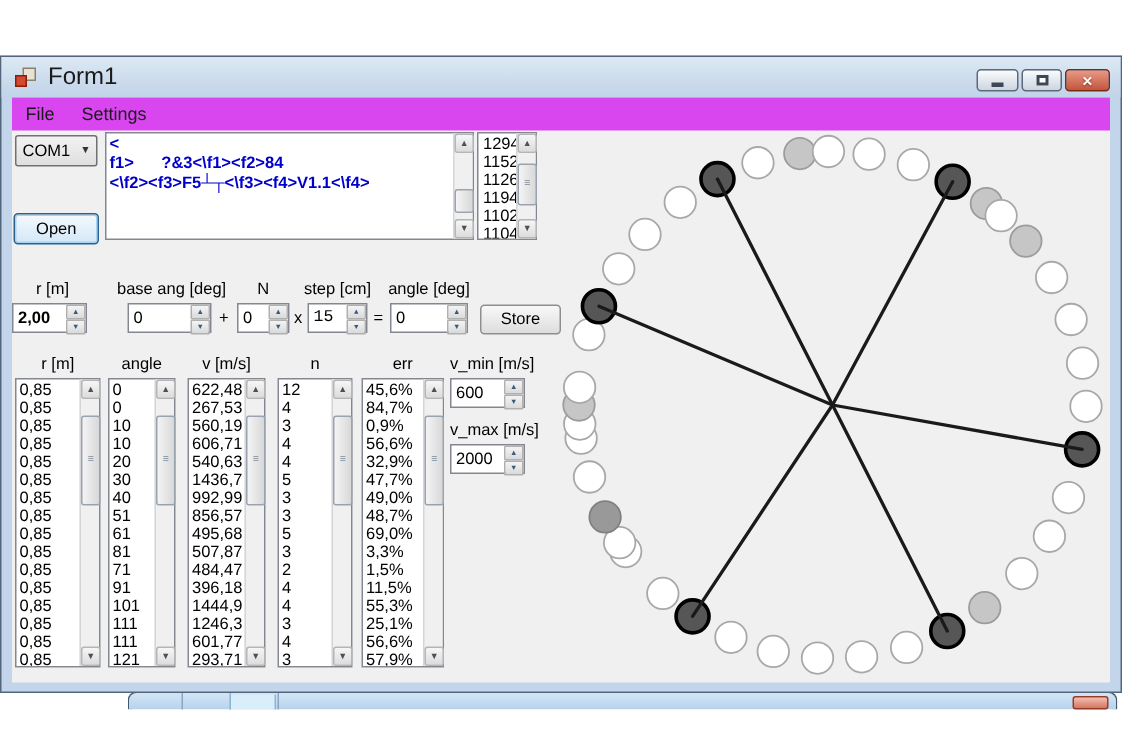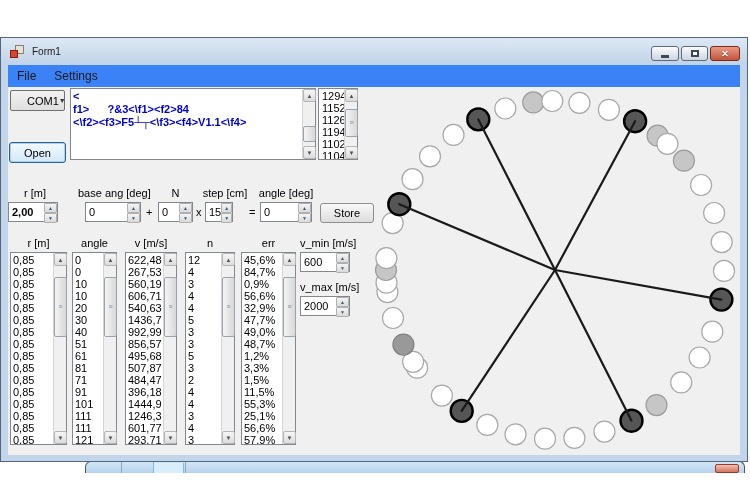--- a/index.html
+++ b/index.html
@@ -16,39 +16,39 @@
     border-radius:2px; background:linear-gradient(#f2c0b2,#d3765f); }
 
   
   .window { position:absolute; left:0; top:37px; width:748px; height:425px;
     background:#c3d5ea; border:1px solid #54667c; z-index:2; }
   .titlebar { position:absolute; left:0; top:0; right:0; height:27px;
     background:linear-gradient(#dde8f4,#c0d3e8); display:flex; align-items:center; }
   .title-icon { width:15px; height:14px; margin-left:9px; position:relative; }
   .title-icon .back { position:absolute; left:5px; top:0; width:9px; height:9px; background:#e8e2d4; border:1px solid #8a8070; }
   .title-icon .front { position:absolute; left:0; top:5px; width:8px; height:8px; background:#d44a30; border:1px solid #8a1c08; }
-  .title-text { margin-left:7px; font-size:10px; color:#1a1a1a; }
+  .title-text { margin-left:7px; font-size:16px; color:#1a1a1a; }
   .winbtns { position:absolute; right:7px; top:8px; display:flex; gap:2px; }
   .wbtn { height:15px; border:1px solid #5e6a78; border-radius:3px; background:linear-gradient(#fbfcfd,#ccd5e0);
     display:flex; align-items:center; justify-content:center; }
   .wbtn.min { width:28px; } .wbtn.max { width:27px; }
   .wbtn.close { width:30px; background:linear-gradient(#e89a86,#c2553c); border-color:#7c2a18; color:#fff; font-size:9px; font-weight:bold; text-shadow:0 1px 1px #7c2a18; }
   .glyph-min { width:8px; height:3px; background:#3c4858; margin-top:6px; }
   .glyph-max { width:8px; height:7px; border:2px solid #3c4858; background:#fff; }
 
   .client { position:absolute; left:7px; top:27px; width:732px; height:390px; background:#f0f0f0; }
-  .menubar { position:absolute; left:0; top:0; width:100%; height:22px; background:#3b82f6; display:flex; align-items:center; }
+  .menubar { position:absolute; left:0; top:0; width:100%; height:22px; background:#d946ef; display:flex; align-items:center; }
   .menu-item { font-size:12px; color:#1a1a1a; padding:0 9px; }
 
   label, .lbl { font-size:11px; color:#000; }
   .lbl { position:absolute; text-align:center; white-space:nowrap; }
 
   
   .combo { position:absolute; left:2px; top:25px; width:55px; height:21px; border:1px solid #707070; border-radius:2px;
-    background:linear-gradient(#f2f2f2,#dfdfdf); font-size:11px; display:flex; align-items:center;padding-left:12px; }
+    background:linear-gradient(#f2f2f2,#dfdfdf); font-size:11px; display:flex; align-items:center; }
   .combo .val { flex:1; padding-left:4px; }
   .combo .arr { width:14px; font-size:7px; color:#333; text-align:center; }
 
   
   .loglist { position:absolute; background:#fff; border:1px solid #828790; display:flex; }
   .log-text { flex:1; font-size:11px; font-weight:bold; color:#0000cc; white-space:pre-wrap; padding:1px 2px; line-height:13px; overflow:hidden; }
 
   
   .sb { width:13px; background:#f0f0f0; border-left:1px solid #d5d5d5; position:relative; flex:0 0 13px; }
   .sb-btn { position:absolute; left:0; width:13px; height:13px; font-size:6px; color:#505050; text-align:center; line-height:13px;
@@ -174,21 +174,21 @@
     </div>
     <div class="opsym" style="left:138px; top:141px;">+</div>
     <div class="ud" style="left:150px; top:137px; width:35px;">
       <div class="ud-text">0</div>
       <div class="ud-spin">
           <div class="ud-b">▲</div>
           <div class="ud-b">▼</div>
         </div>
     </div>
     <div class="opsym" style="left:188px; top:141px;">x</div>
-    <div class="ud" style="left:197px; top:137px; width:28px;">
+    <div class="ud" style="left:197px; top:137px; width:40px;font-family:Liberation Mono, monospace;">
       <div class="ud-text">15</div>
       <div class="ud-spin">
           <div class="ud-b">▲</div>
           <div class="ud-b">▼</div>
         </div>
     </div>
     <div class="opsym" style="left:241px; top:141px;">=</div>
     <div class="ud" style="left:252px; top:137px; width:52px;">
       <div class="ud-text">0</div>
       <div class="ud-spin">
@@ -315,21 +315,21 @@
     <div class="lb" style="left:233px; width:55px;">
       <div class="lb-rows">
           <div>45,6%</div>
           <div>84,7%</div>
           <div>0,9%</div>
           <div>56,6%</div>
           <div>32,9%</div>
           <div>47,7%</div>
           <div>49,0%</div>
           <div>48,7%</div>
-          <div>1,2%</div>
+          <div>69,0%</div>
           <div>3,3%</div>
           <div>1,5%</div>
           <div>11,5%</div>
           <div>55,3%</div>
           <div>25,1%</div>
           <div>56,6%</div>
           <div>57,9%</div>
         </div>
       <div class="sb">
         <div class="sb-btn up">▲</div>

